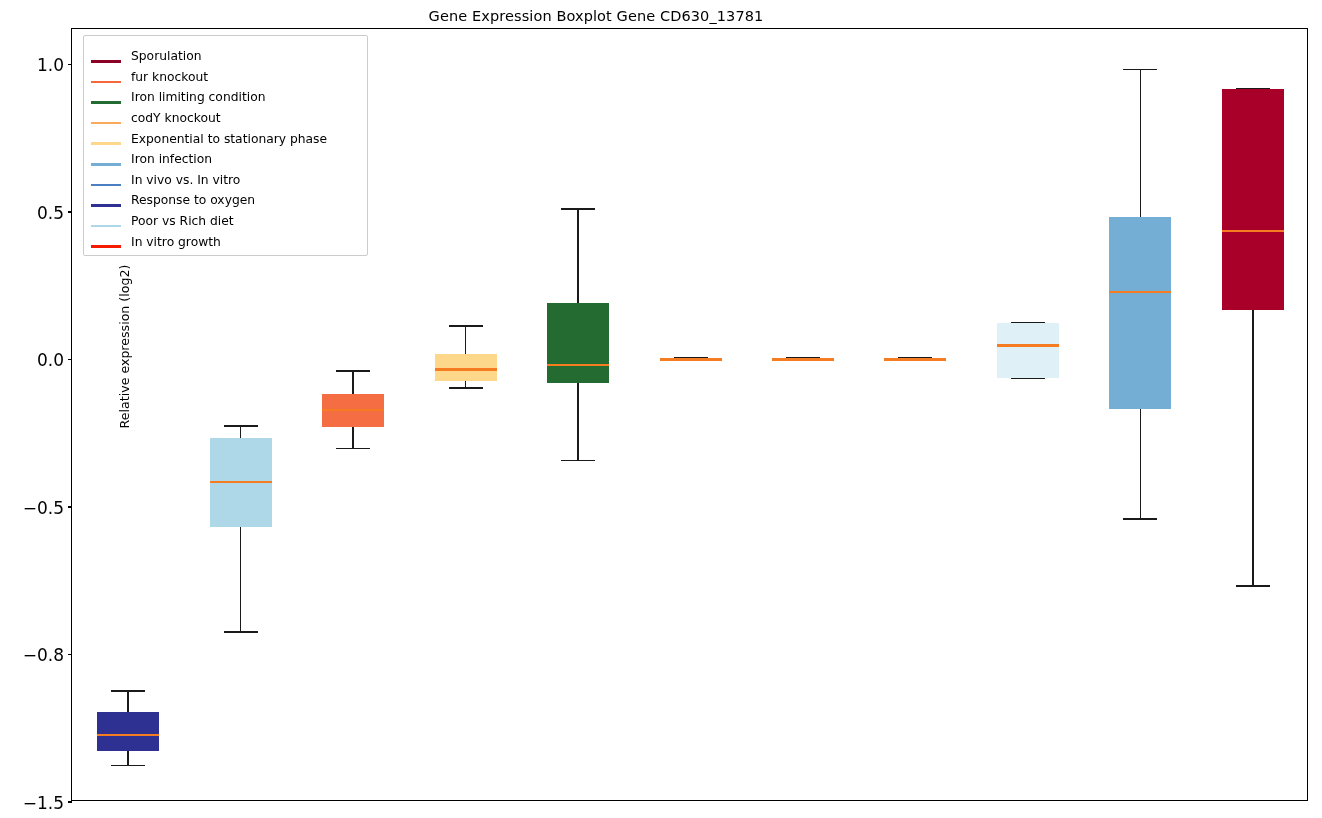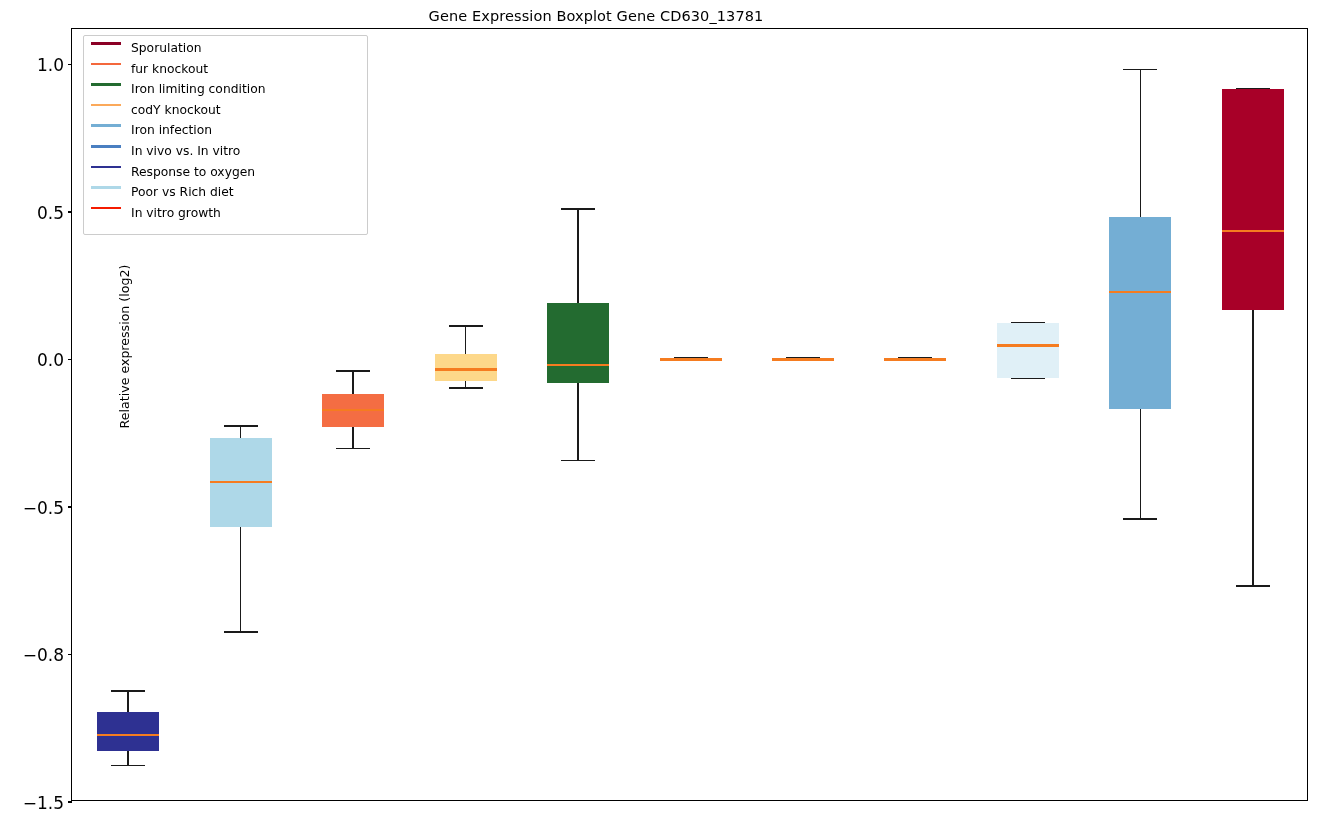--- a/index.html
+++ b/index.html
@@ -111,21 +111,21 @@
     top: 6px;
     background: #ffffff;
     border: 1px solid #cccccc;
     border-radius: 2px;
     padding: 6px 9px 7px 7px;
     box-sizing: border-box;
     width: 285px;
   }
   .legend-row {
     display: flex;
-    align-items: flex-start;
+    align-items: flex-end;
     height: 20.6px;
   }
   .legend-swatch {
     width: 30px;
     height: 2.6px;
     margin-right: 10px;
     flex: 0 0 auto;
   }
   .legend-text {
     font-size: 12.3px;
@@ -261,20 +261,24 @@
         </div>
         <div class="legend-row">
           <span class="legend-swatch" style="background: rgb(35, 107, 48);"></span>
           <span class="legend-text">Iron limiting condition</span>
         </div>
         <div class="legend-row">
           <span class="legend-swatch" style="background: rgb(251, 169, 90);"></span>
           <span class="legend-text">codY knockout</span>
         </div>
         <div class="legend-row">
+          <span class="legend-swatch" style="background: rgb(253, 216, 138);"></span>
+          <span class="legend-text">Exponential to stationary phase</span>
+        </div>
+        <div class="legend-row">
           <span class="legend-swatch" style="background: rgb(116, 174, 212);"></span>
           <span class="legend-text">Iron infection</span>
         </div>
         <div class="legend-row">
           <span class="legend-swatch" style="background: rgb(74, 127, 193);"></span>
           <span class="legend-text">In vivo vs. In vitro</span>
         </div>
         <div class="legend-row">
           <span class="legend-swatch" style="background: rgb(46, 49, 146);"></span>
           <span class="legend-text">Response to oxygen</span>

